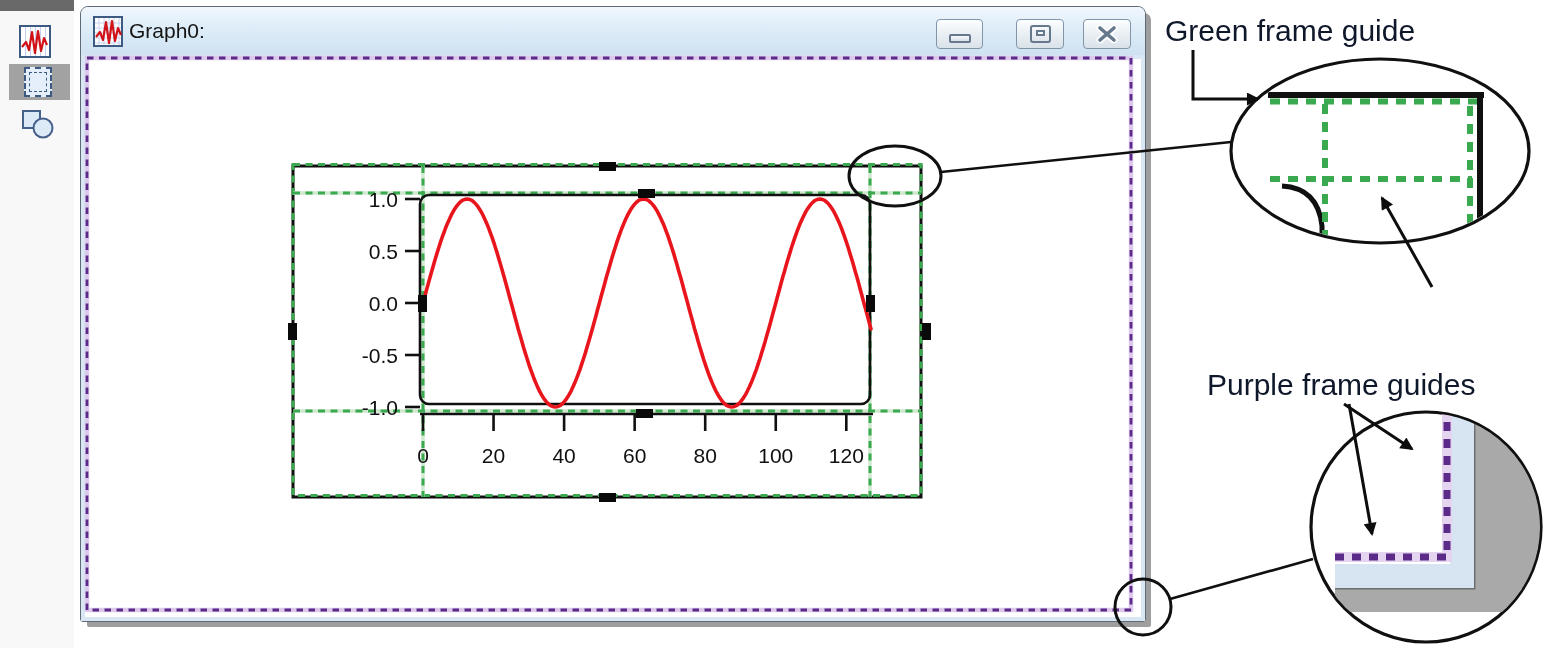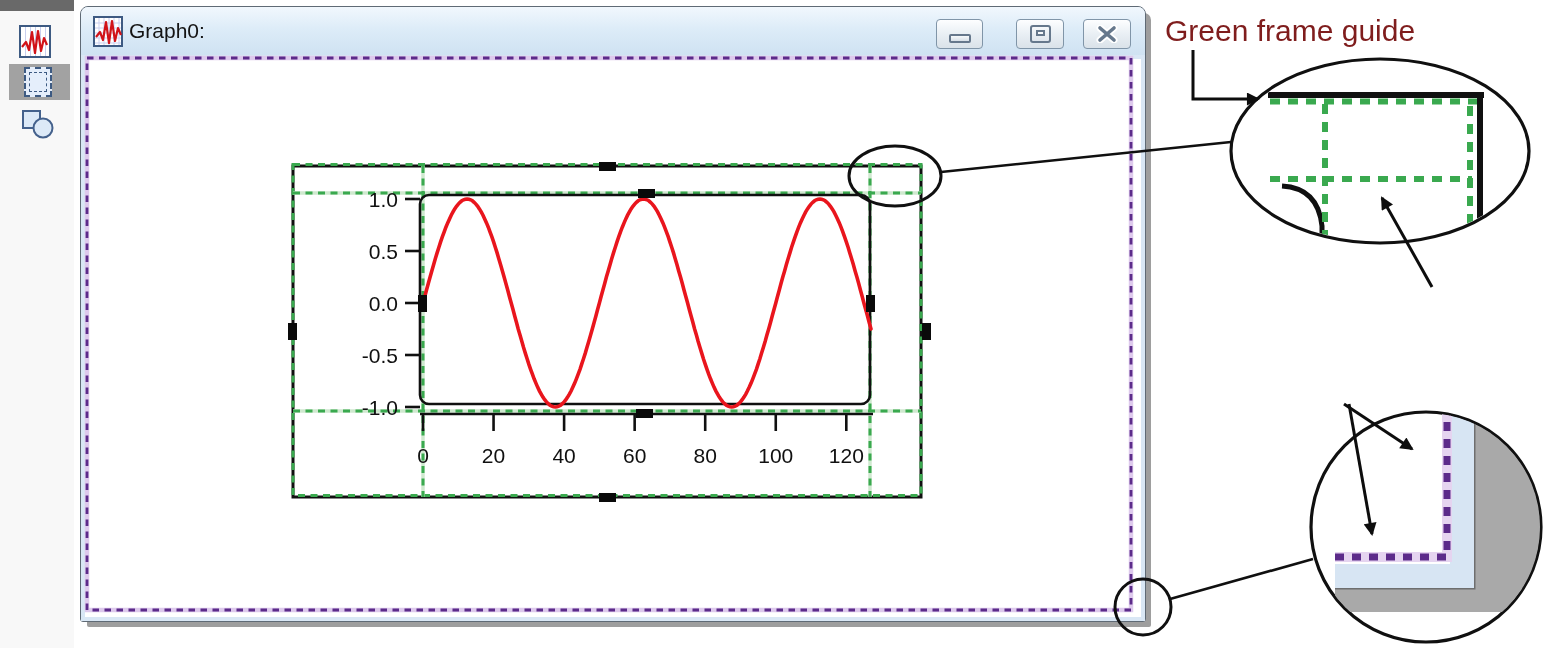--- a/index.html
+++ b/index.html
@@ -39,21 +39,21 @@
     background:linear-gradient(to bottom,#f6f9fb,#d8e0e8);}
   .glyph-max{display:block;width:21px;height:18px;border:2px solid #66788c;border-radius:3px;
     background:linear-gradient(to bottom,#f6f9fb,#dfe6ed);position:relative;}
   .glyph-max .inner{position:absolute;left:4px;top:3px;width:9px;height:6px;border:2px solid #66788c;background:#f6f9fb;}
   .content{position:absolute;left:0;top:48px;right:0;bottom:0;background:#ffffff;border:4px solid #d9e7f5;}
 
   
   .overlay{position:absolute;left:0;top:0;width:1544px;height:648px;pointer-events:none;}
 
   
-  .ann{position:absolute;font-size:30px;color:#7f1d1d;white-space:nowrap;}
+  .ann{position:absolute;font-size:30px;color:#0f172a;white-space:nowrap;}
   .ann1{left:1165px;top:14px;}
   .ann2{left:1205px;top:287px;}
   .ann3{left:1207px;top:368px;}
 </style>
 </head>
 <body>
 
 <div class="stage">
 
   <div class="top-strip"></div>
@@ -231,14 +231,15 @@
         <rect x="1335" y="564" width="115" height="24" fill="#d7e5f3"></rect>
         <path d="M1447 405 L1447 557 L1335 557" fill="none" stroke="#e5d4f0" stroke-width="10"></path>
         <path d="M1447 405 L1447 557 L1335 557" fill="none" stroke="#5c2b8a" stroke-width="7" stroke-dasharray="9 8"></path>
       </g>
       <line x1="1344" y1="404" x2="1412" y2="449" stroke="#0d0d0d" stroke-width="3" marker-end="url(#ah)"></line>
       <line x1="1349" y1="404" x2="1372" y2="534" stroke="#0d0d0d" stroke-width="3" marker-end="url(#ah)"></line>
     </g>
   </svg>
 
   <div class="ann ann1">Green frame guide</div>
+  <div class="ann ann3">Purple frame guides</div>
 
 </div>
 
 </body></html>

